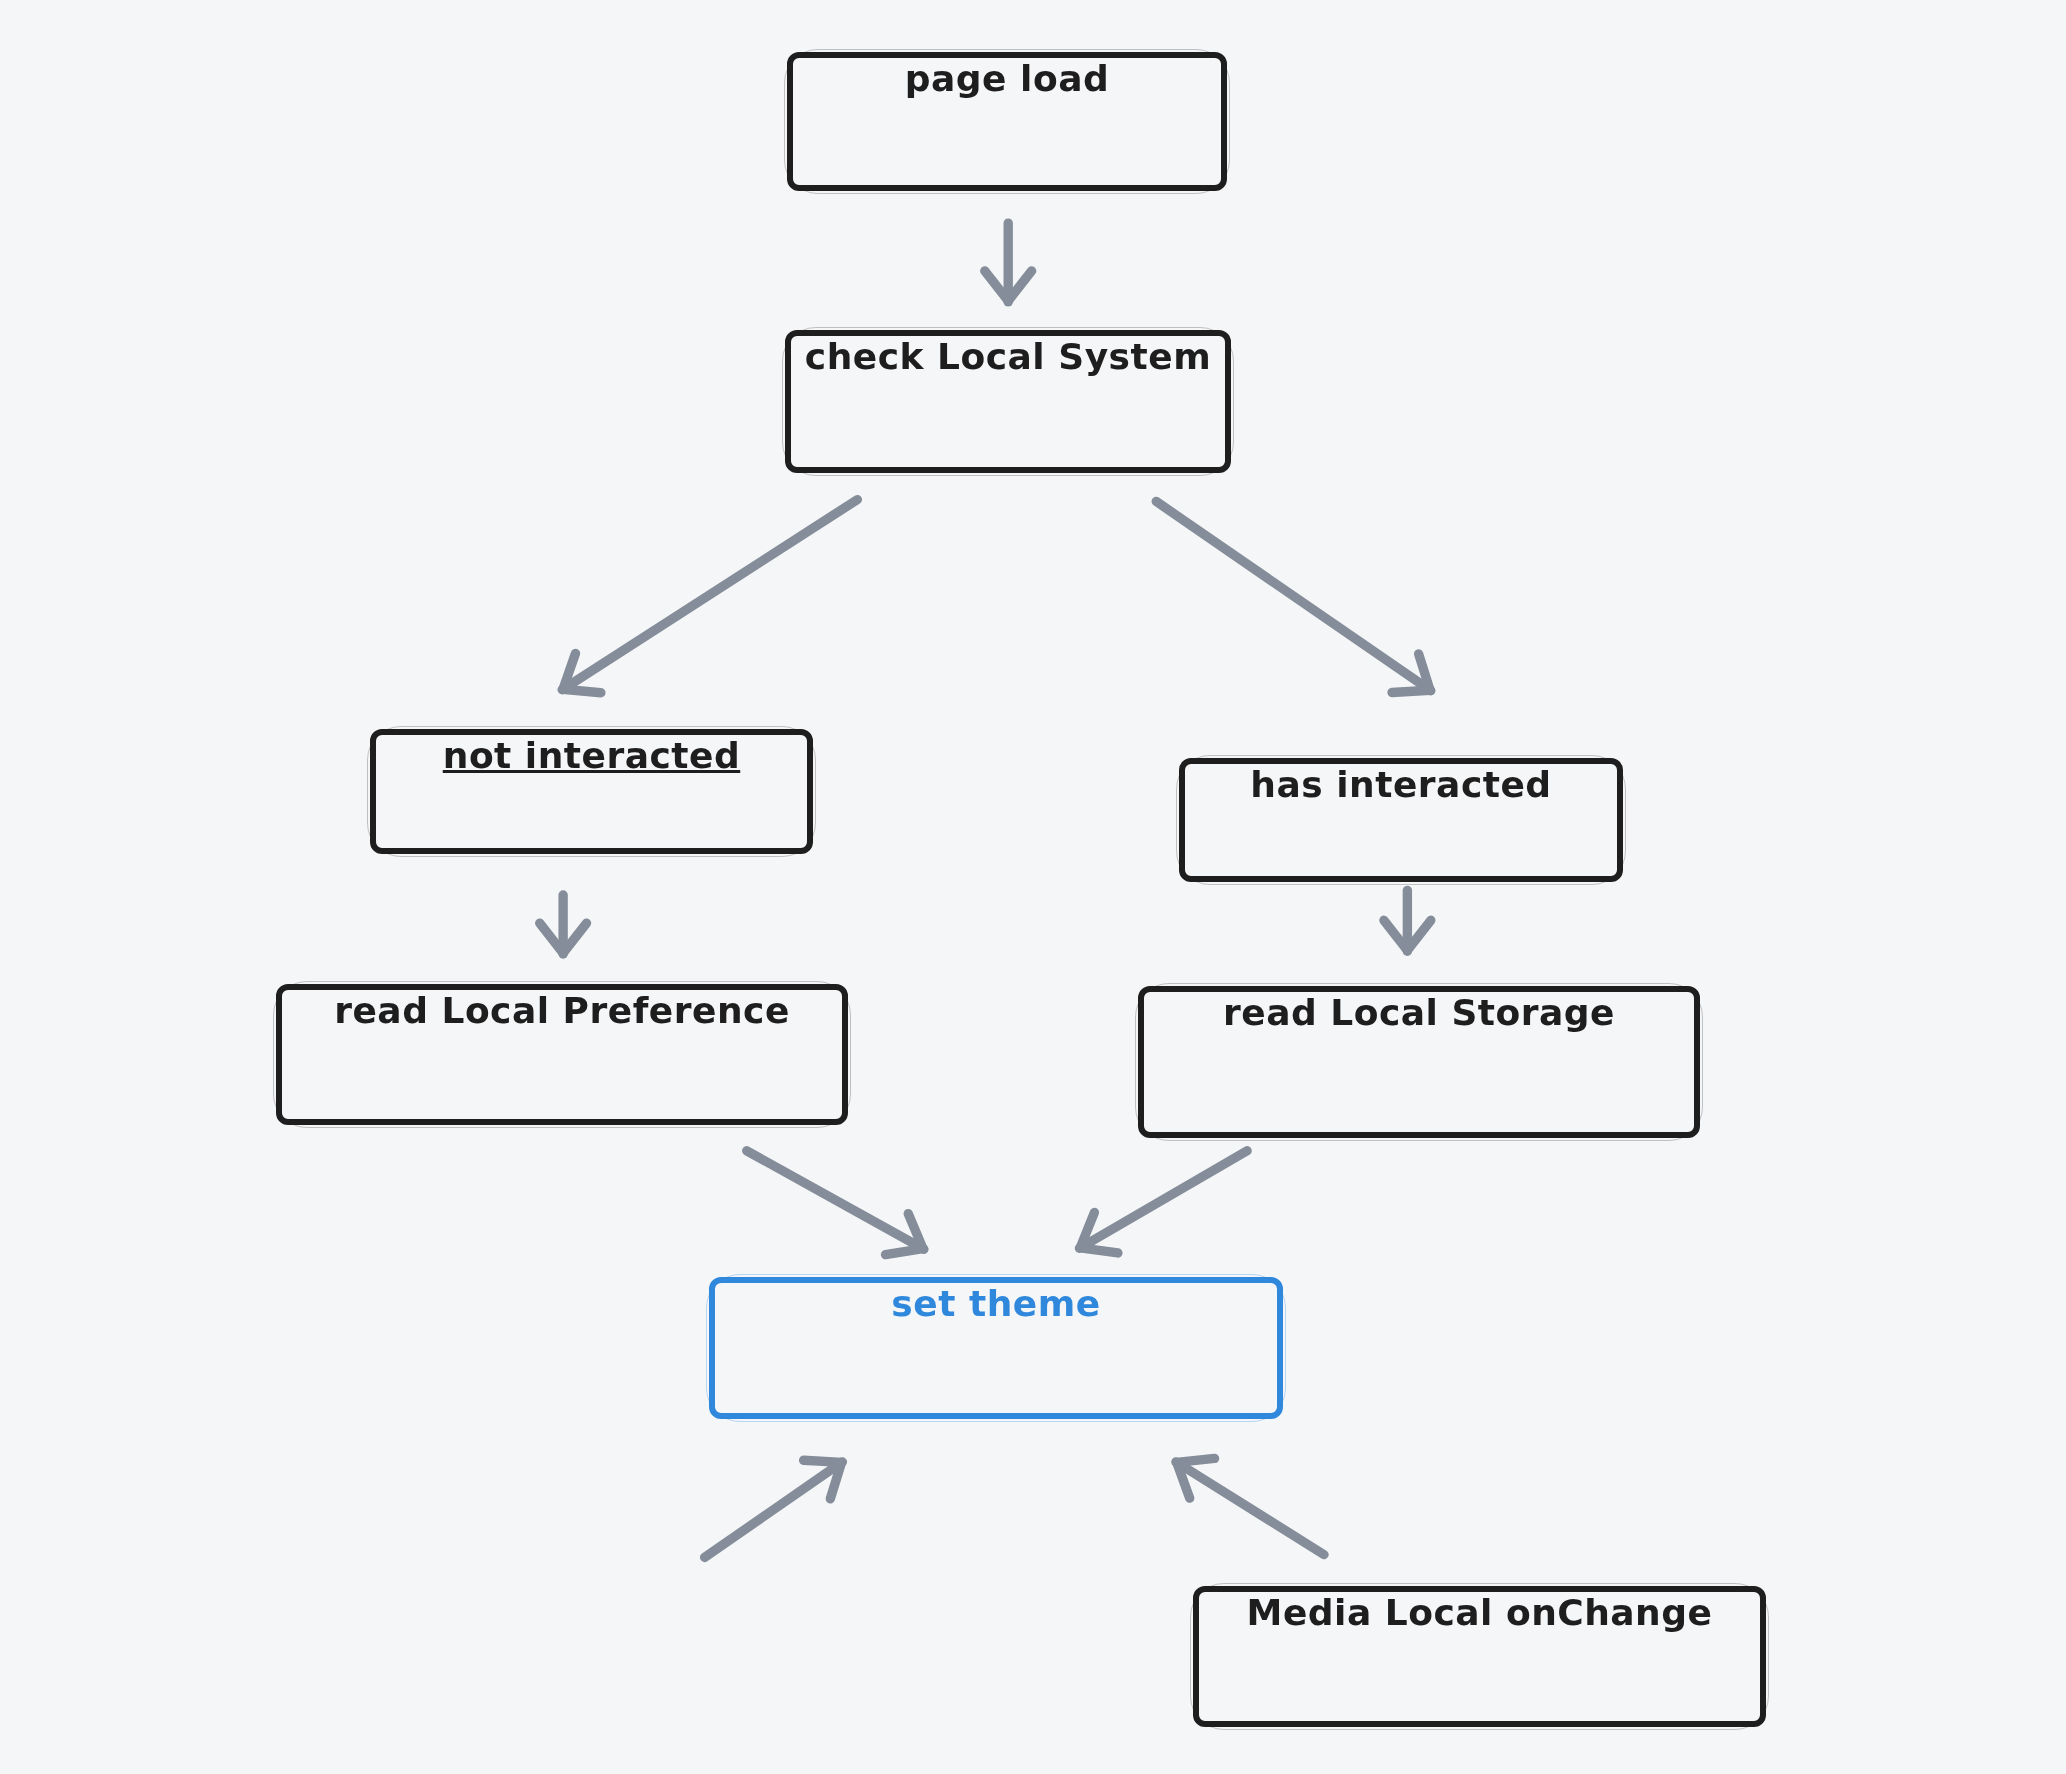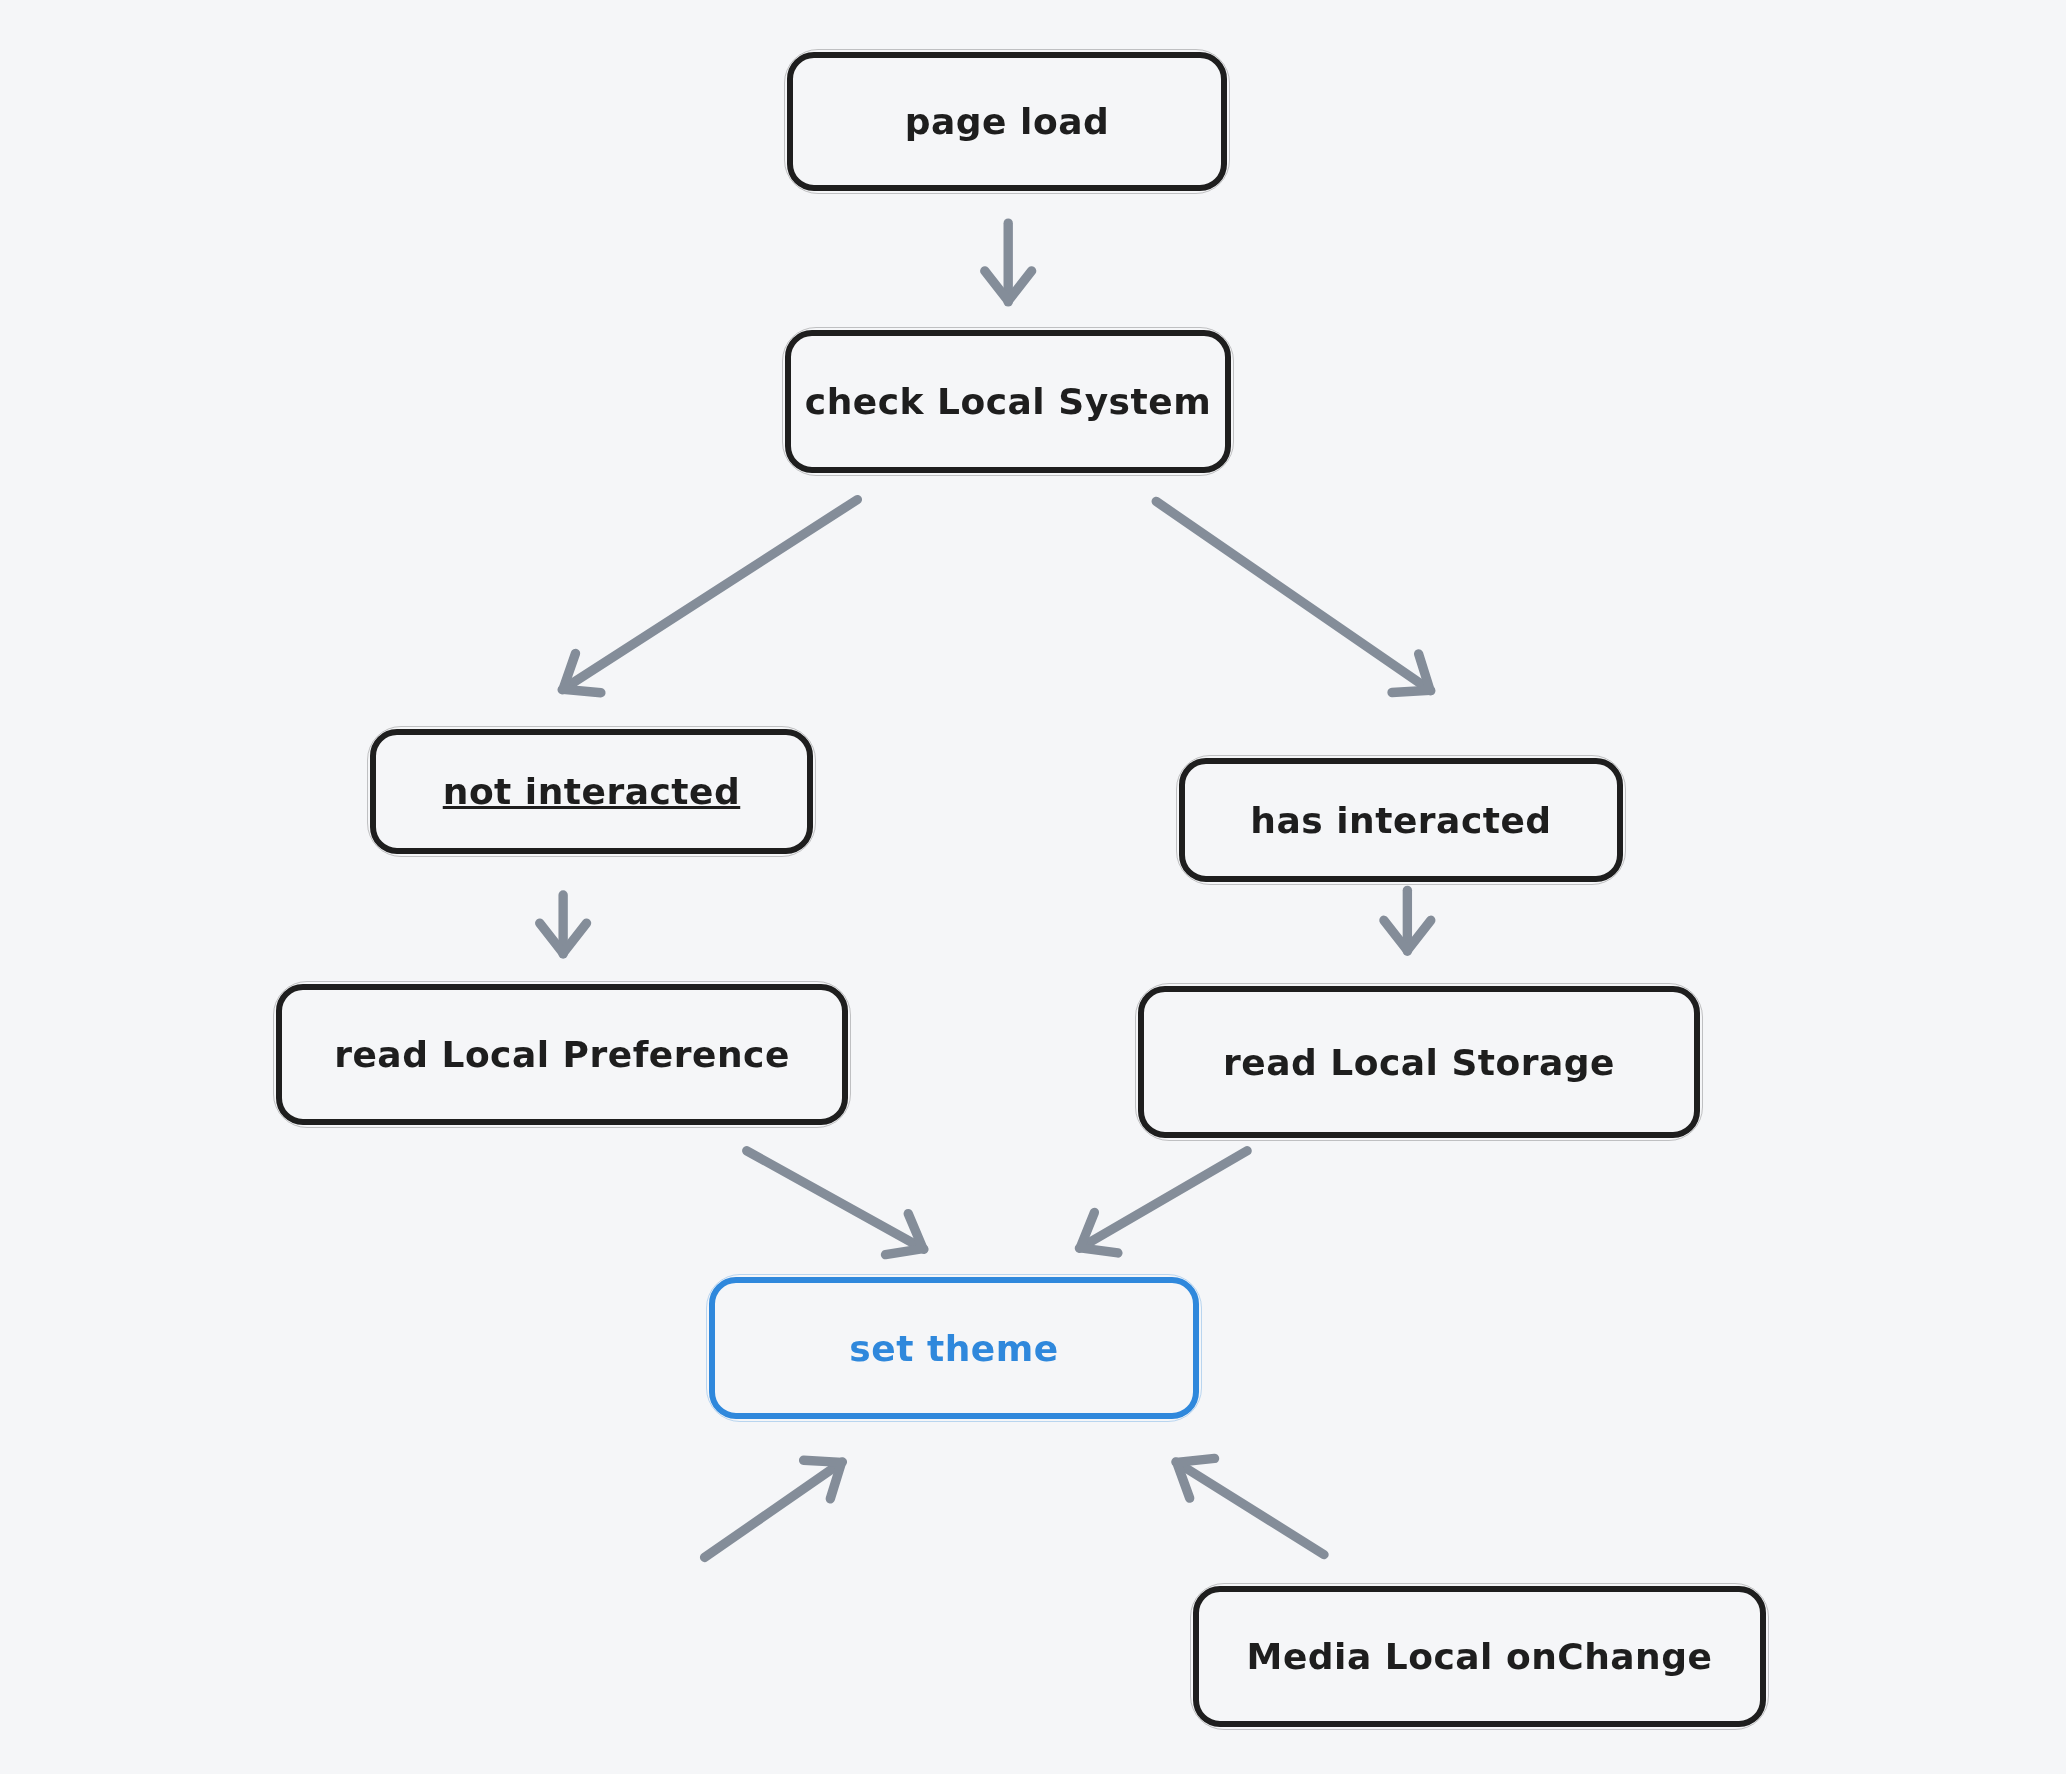--- a/index.html
+++ b/index.html
@@ -20,24 +20,23 @@
     left: 0;
     top: 0;
     width: 2067px;
     height: 1775px;
     pointer-events: none;
   }
   .node {
     position: absolute;
     box-sizing: border-box;
     border: 6.6px solid #1e1e1e;
-    border-radius: 27px;
+    border-radius: 12px;
     background: transparent;
     display: flex;
-    align-items: center;
     justify-content: center;
     text-align: center;
     font-size: 36px;
     font-weight: 700;
     letter-spacing: 0.5px;
     color: #1e1e1e;
   }
   
   .node::after {
     content: "";
@@ -55,21 +54,21 @@
     border-color: rgba(47,136,220,0.3);
   }
 
   
   #n-page-load            { left: 787px;  top: 52px;   width: 440px; height: 139px; }
   #n-check-local-storage  { left: 785px;  top: 330px;  width: 446px; height: 143px; }
   #n-not-interacted       { left: 370px;  top: 729px;  width: 443px; height: 125px; text-decoration: underline; }
   #n-has-interacted       { left: 1179px; top: 758px;  width: 444px; height: 124px; }
   #n-read-system-pref     { left: 276px;  top: 984px; width: 572px; height: 141px; }
   #n-read-local-storage   { left: 1138px; top: 986px; width: 562px; height: 152px; }
-  #n-set-theme            { left: 709px;  top: 1277px; width: 490px; height: 142px; }
+  #n-set-theme            { left: 709px;  top: 1277px; width: 574px; height: 142px; }
   #n-onclick              { left: 275px;  top: 1586px; width: 569px; height: 142px; }
   #n-media-query-onchange { left: 1193px; top: 1586px; width: 573px; height: 141px; }
 </style>
 </head>
 <body>
 
 <div class="canvas">
 
   <svg class="edges-layer" width="2067" height="1775" viewBox="0 0 2206 1894" xmlns="http://www.w3.org/2000/svg">
     <defs>

